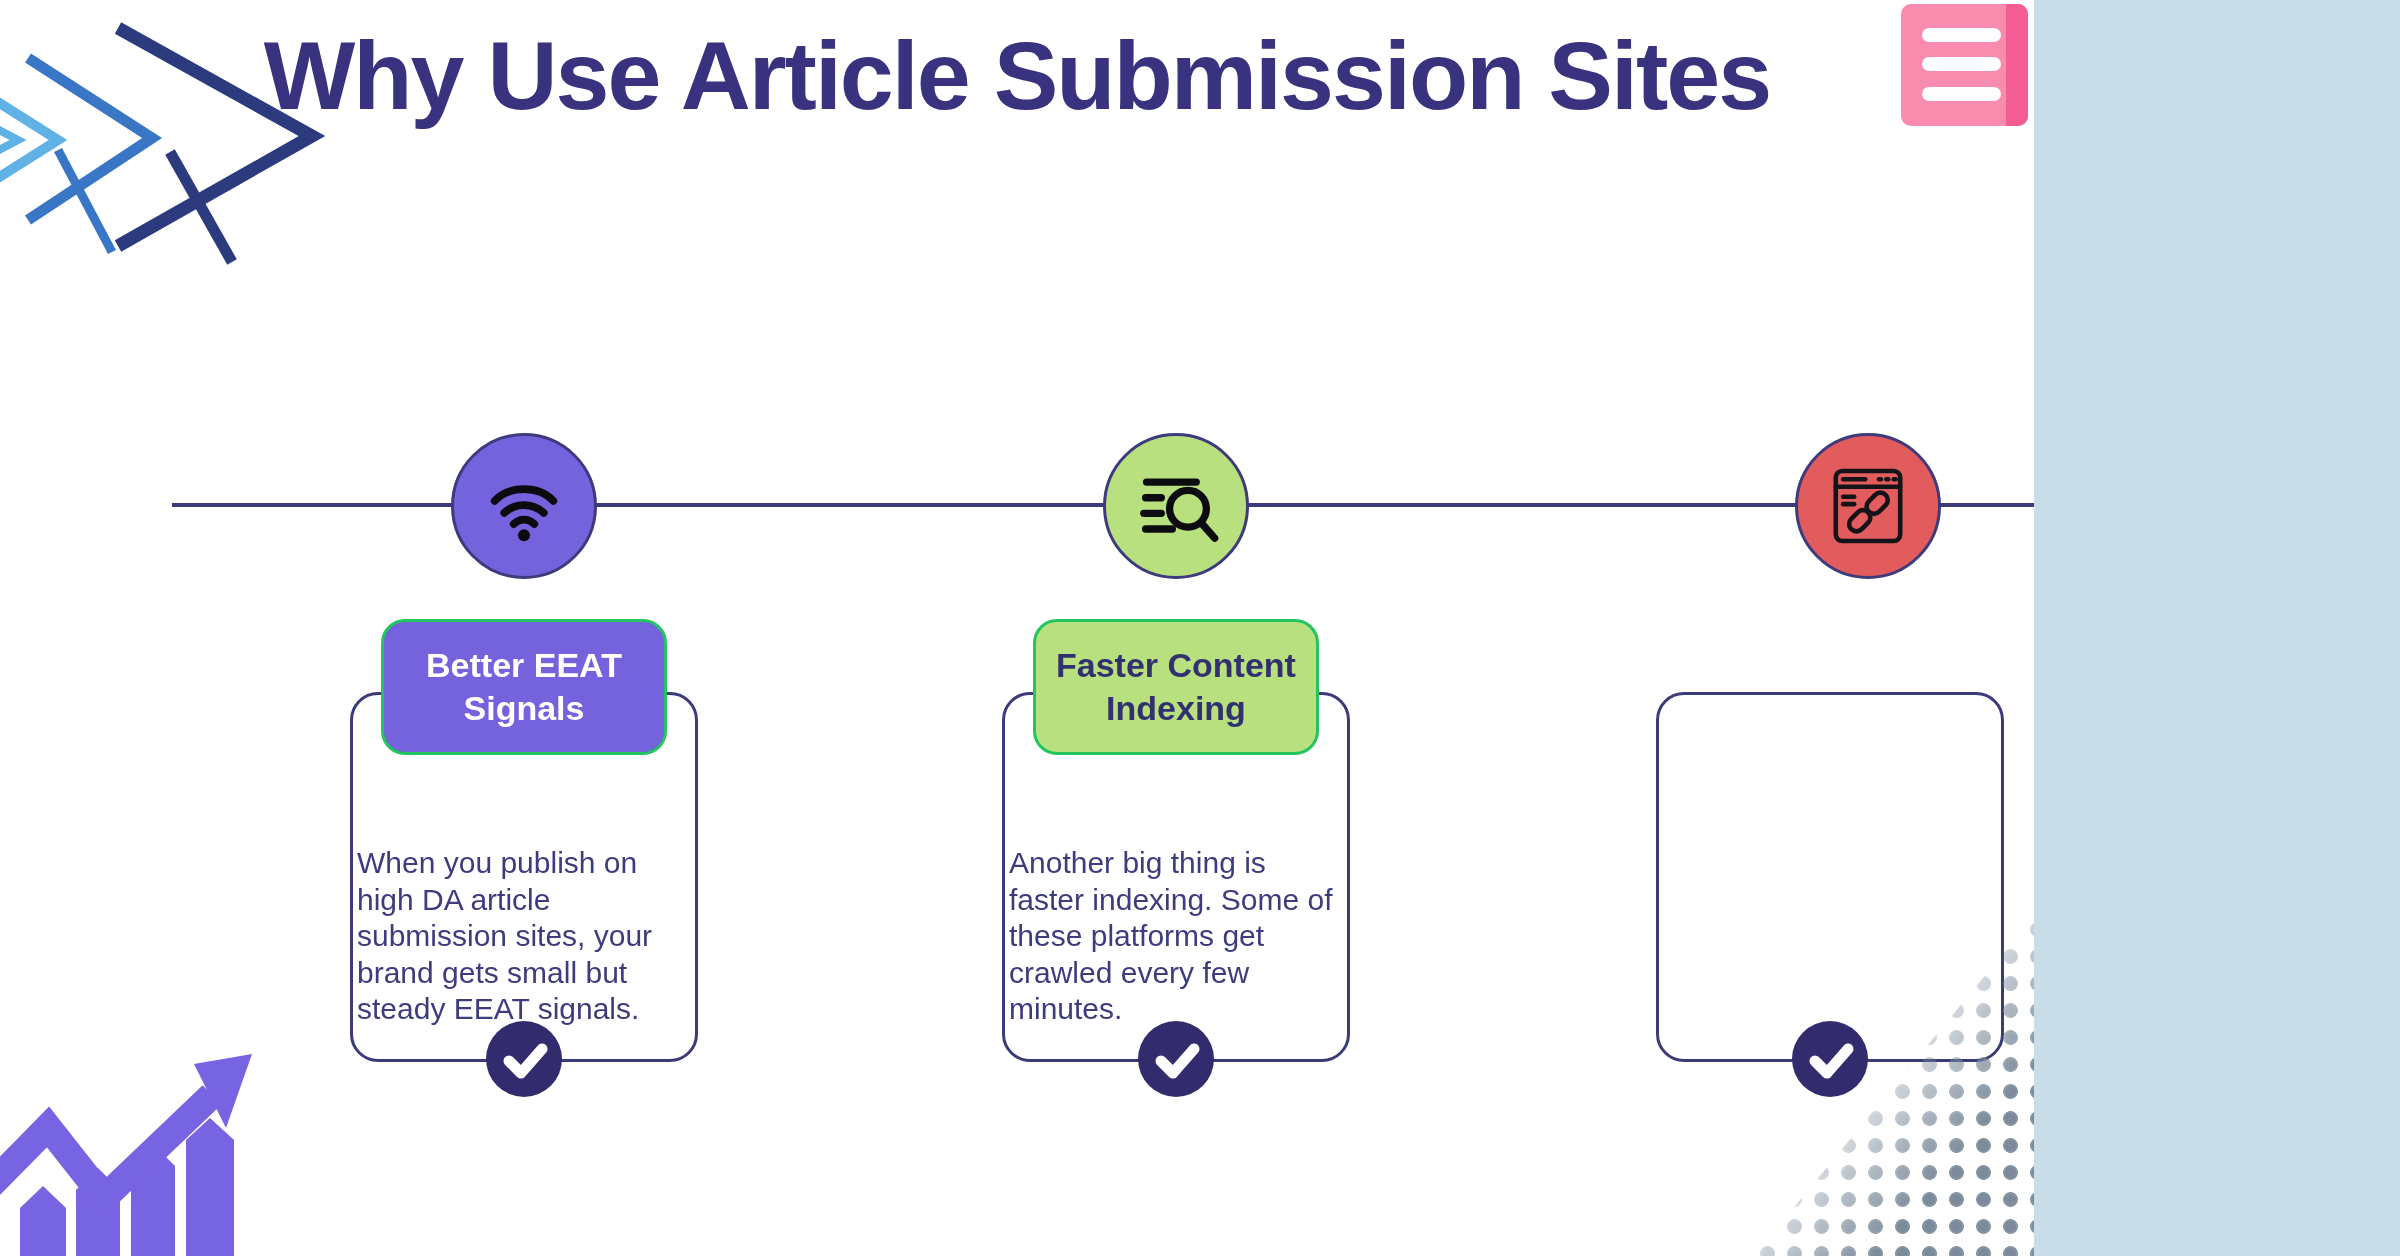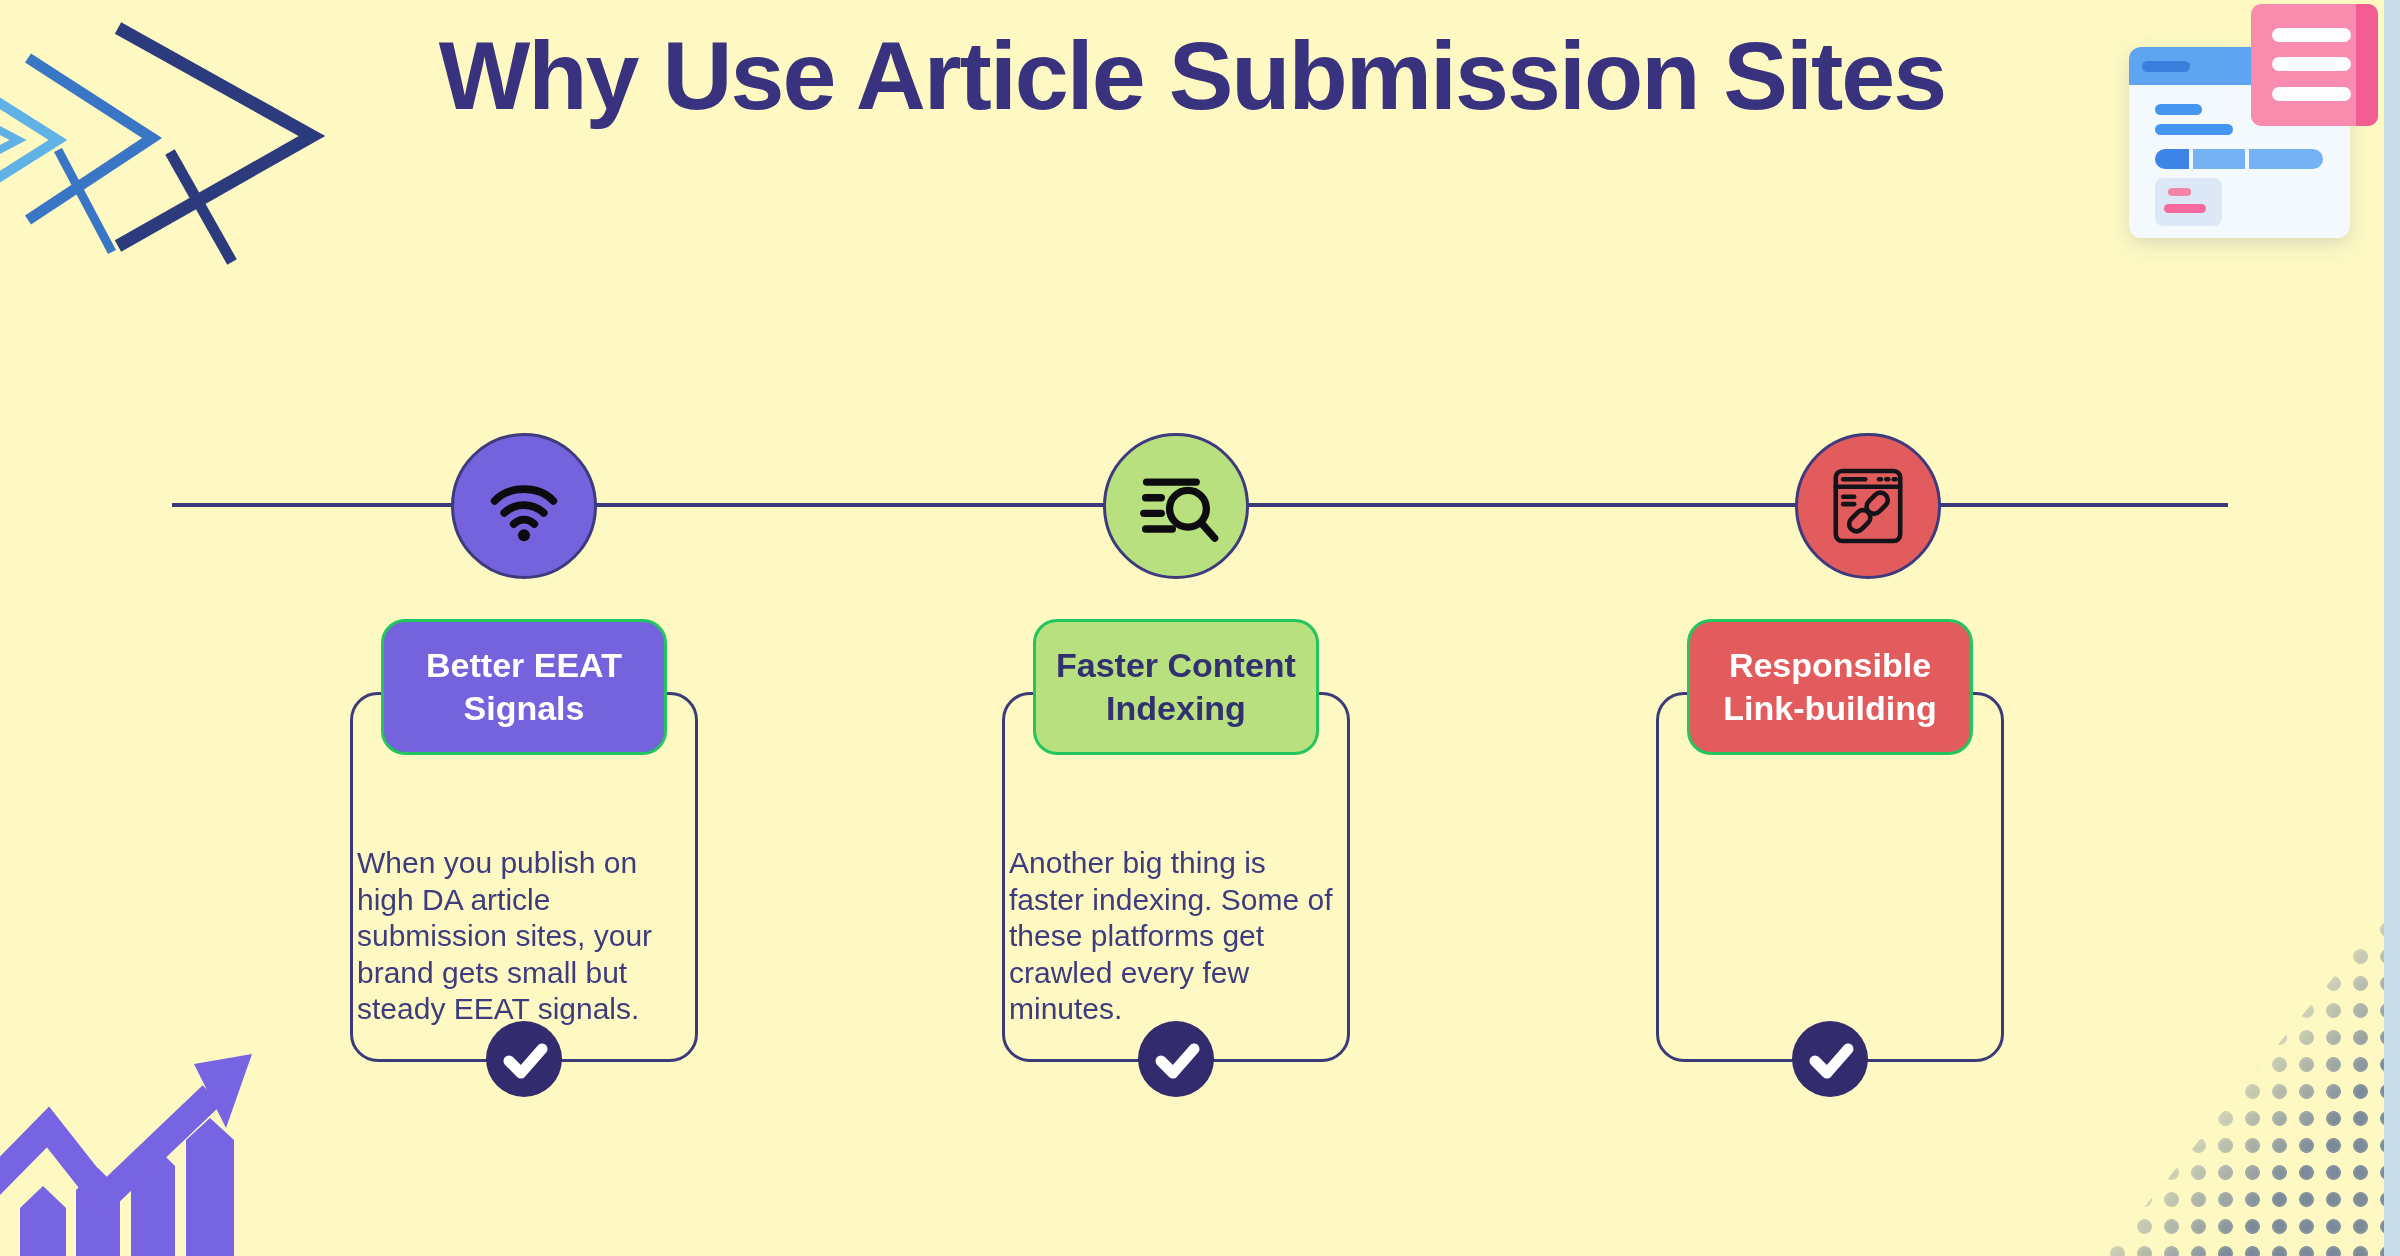--- a/index.html
+++ b/index.html
@@ -1,18 +1,18 @@
 <!DOCTYPE html>
 <html><head>
 <meta charset="utf-8">
 <style>
   html,body{margin:0;padding:0;background:#c9dde9;}
   .canvas{
-    position:relative;width:2384px;height:1256px;overflow:hidden;
-    background:#fef9c3;
+    position:relative;width:2034px;height:1256px;overflow:hidden;
+    background:#ffffff;
     font-family:"Liberation Sans",sans-serif;
   }
   
   .title{
     position:absolute;top:22px;left:0;right:0;
     text-align:center;color:#38327f;font-weight:700;
     font-size:97px;line-height:1.12;letter-spacing:-2px;
   }
   
   .arrows-decor{position:absolute;left:0;top:0;width:360px;height:300px;}
@@ -167,21 +167,20 @@
     <div class="card-header" style="background: rgb(185, 224, 126); color: rgb(50, 49, 111);">Faster Content Indexing</div>
     <div class="card-body">Another big thing is faster indexing. Some of these platforms get crawled every few minutes.</div>
     <div class="check-badge" style="background: rgb(50, 43, 109);">
       <svg width="76" height="76" viewBox="0 0 76 76">
         <path d="M23,40 L35,52 L56,28" fill="none" stroke="#ffffff" stroke-width="11" stroke-linecap="round" stroke-linejoin="round"></path>
       </svg>
     </div>
   </div>
 
   <div class="card c3">
-    <div class="card-header" style="background: rgb(226, 92, 94); color: rgb(255, 255, 255);">Responsible Link-building</div>
     <div class="check-badge" style="background: rgb(50, 43, 109);">
       <svg width="76" height="76" viewBox="0 0 76 76">
         <path d="M23,40 L35,52 L56,28" fill="none" stroke="#ffffff" stroke-width="11" stroke-linecap="round" stroke-linejoin="round"></path>
       </svg>
     </div>
   </div>
 
   <svg class="growth-decor" viewBox="0 0 262 228">
     <g fill="#7764e3">
       <polygon points="20,228 20,180 43,158 66,180 66,228"></polygon>

